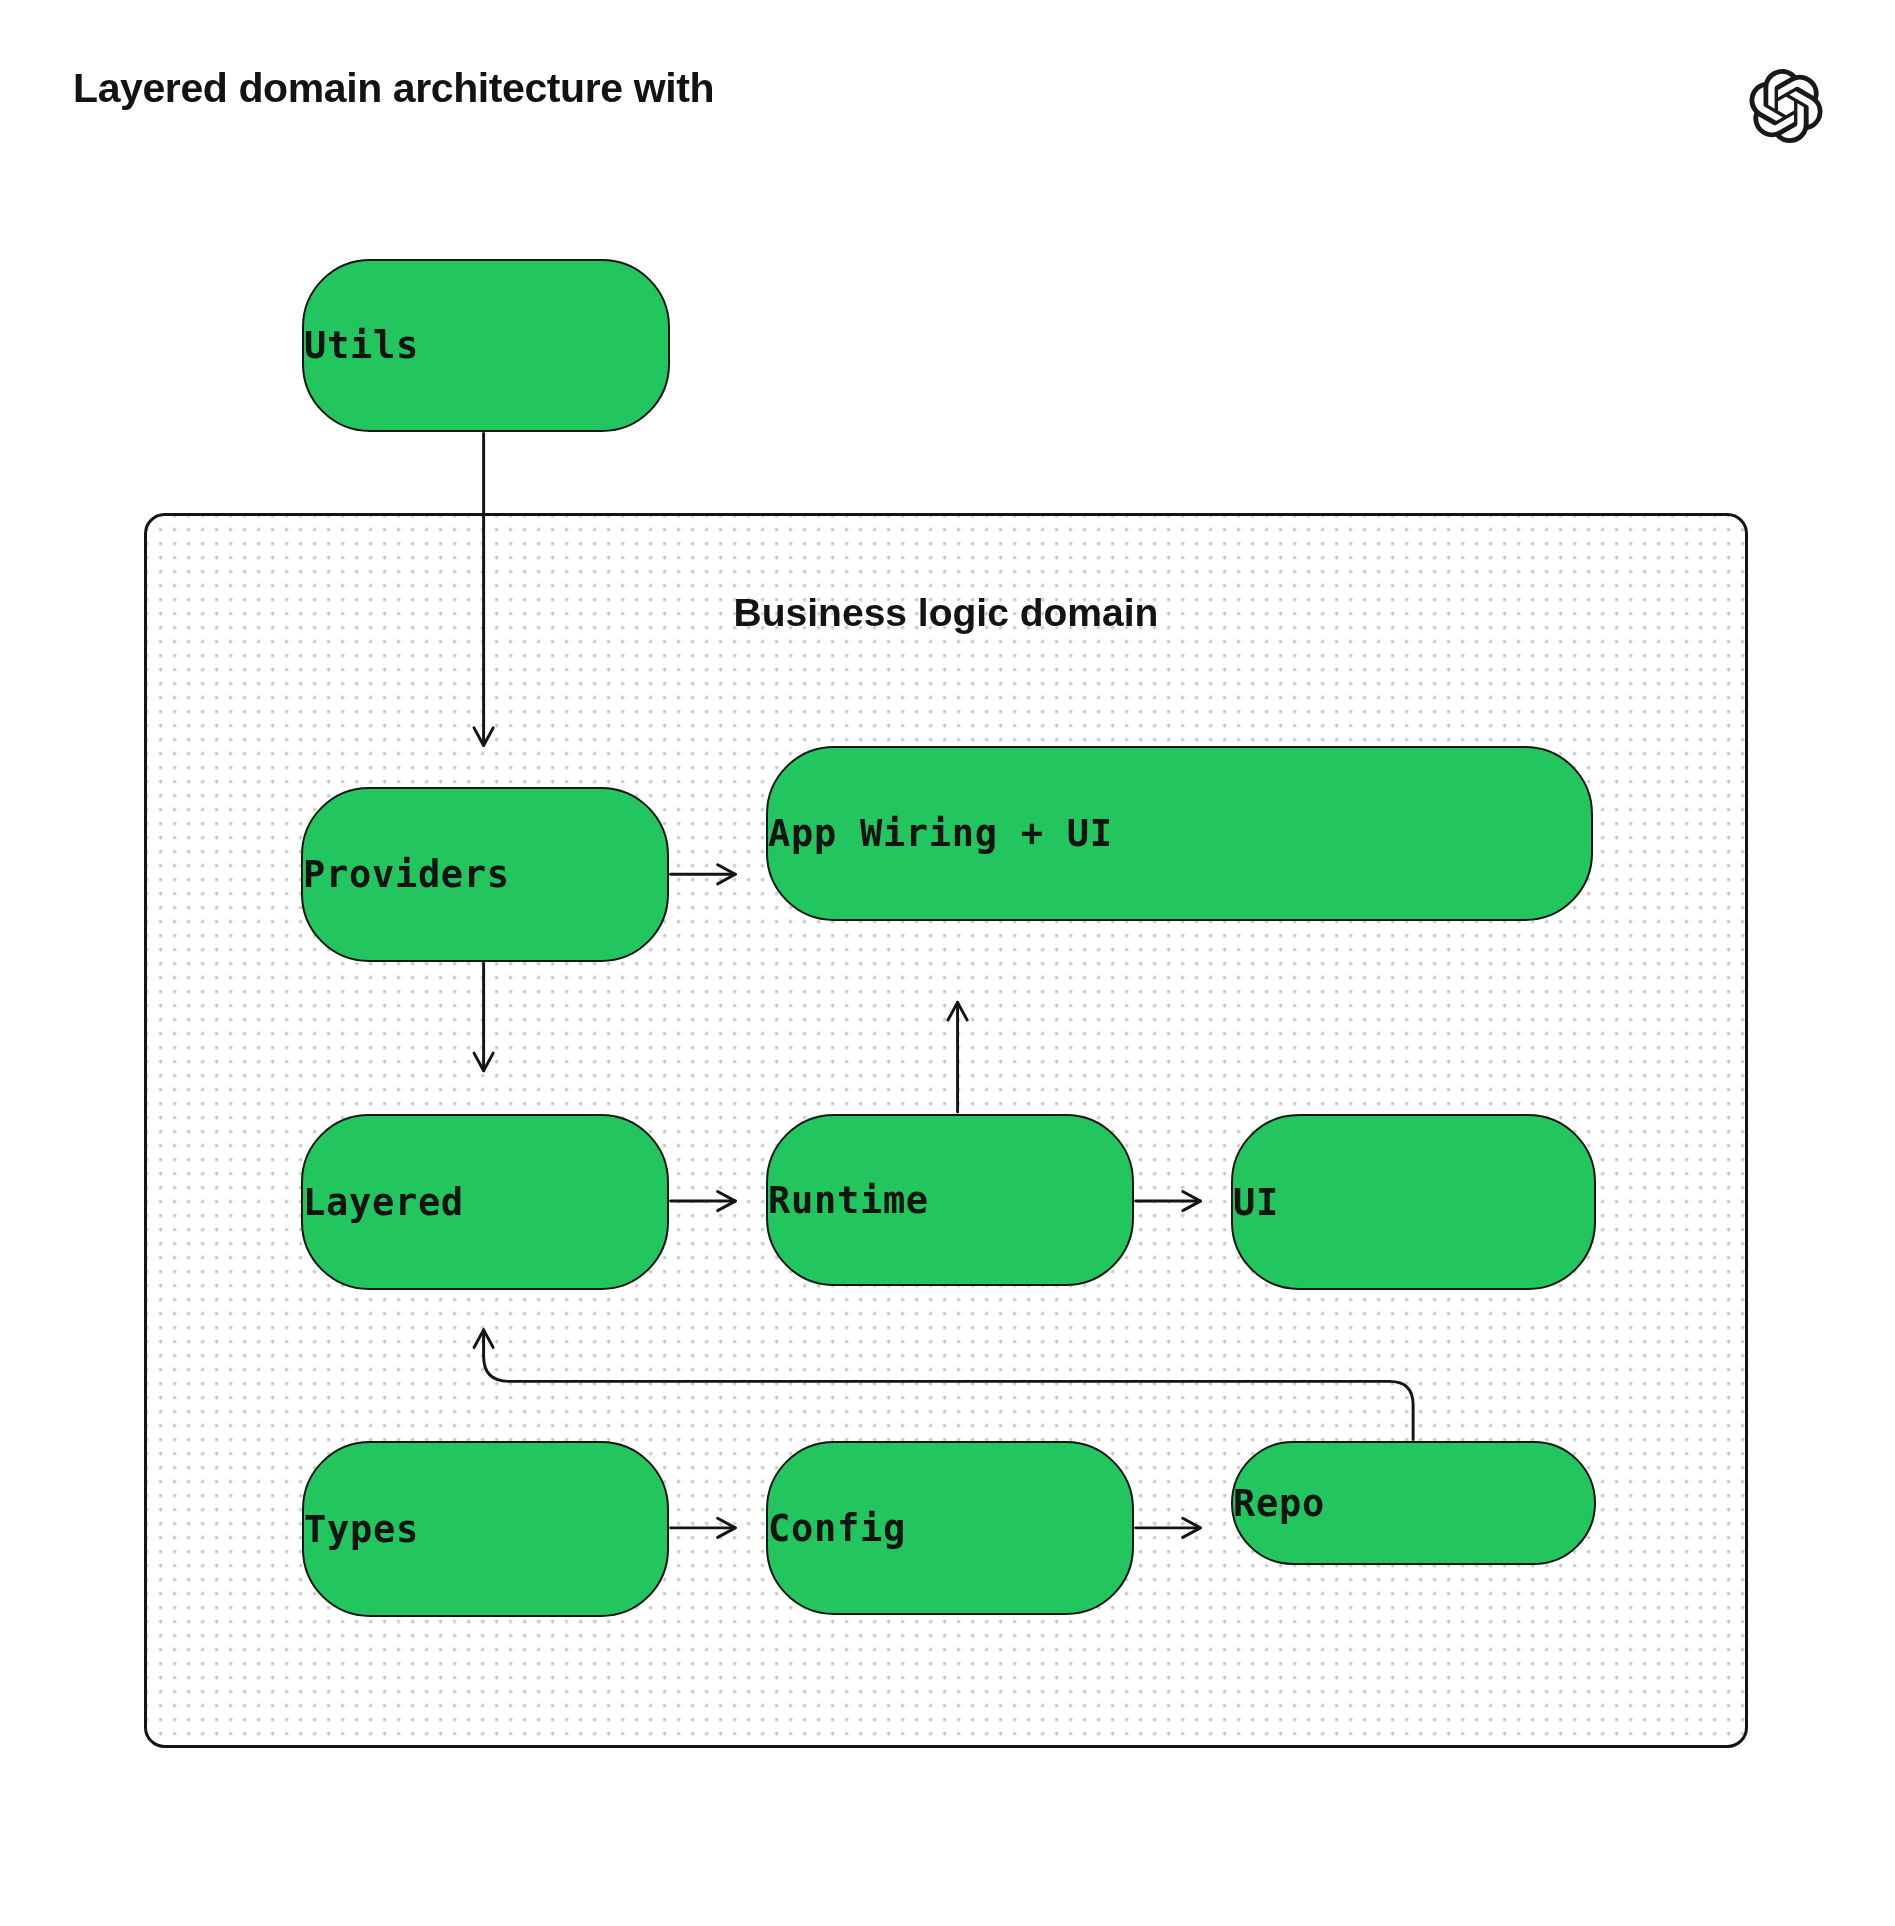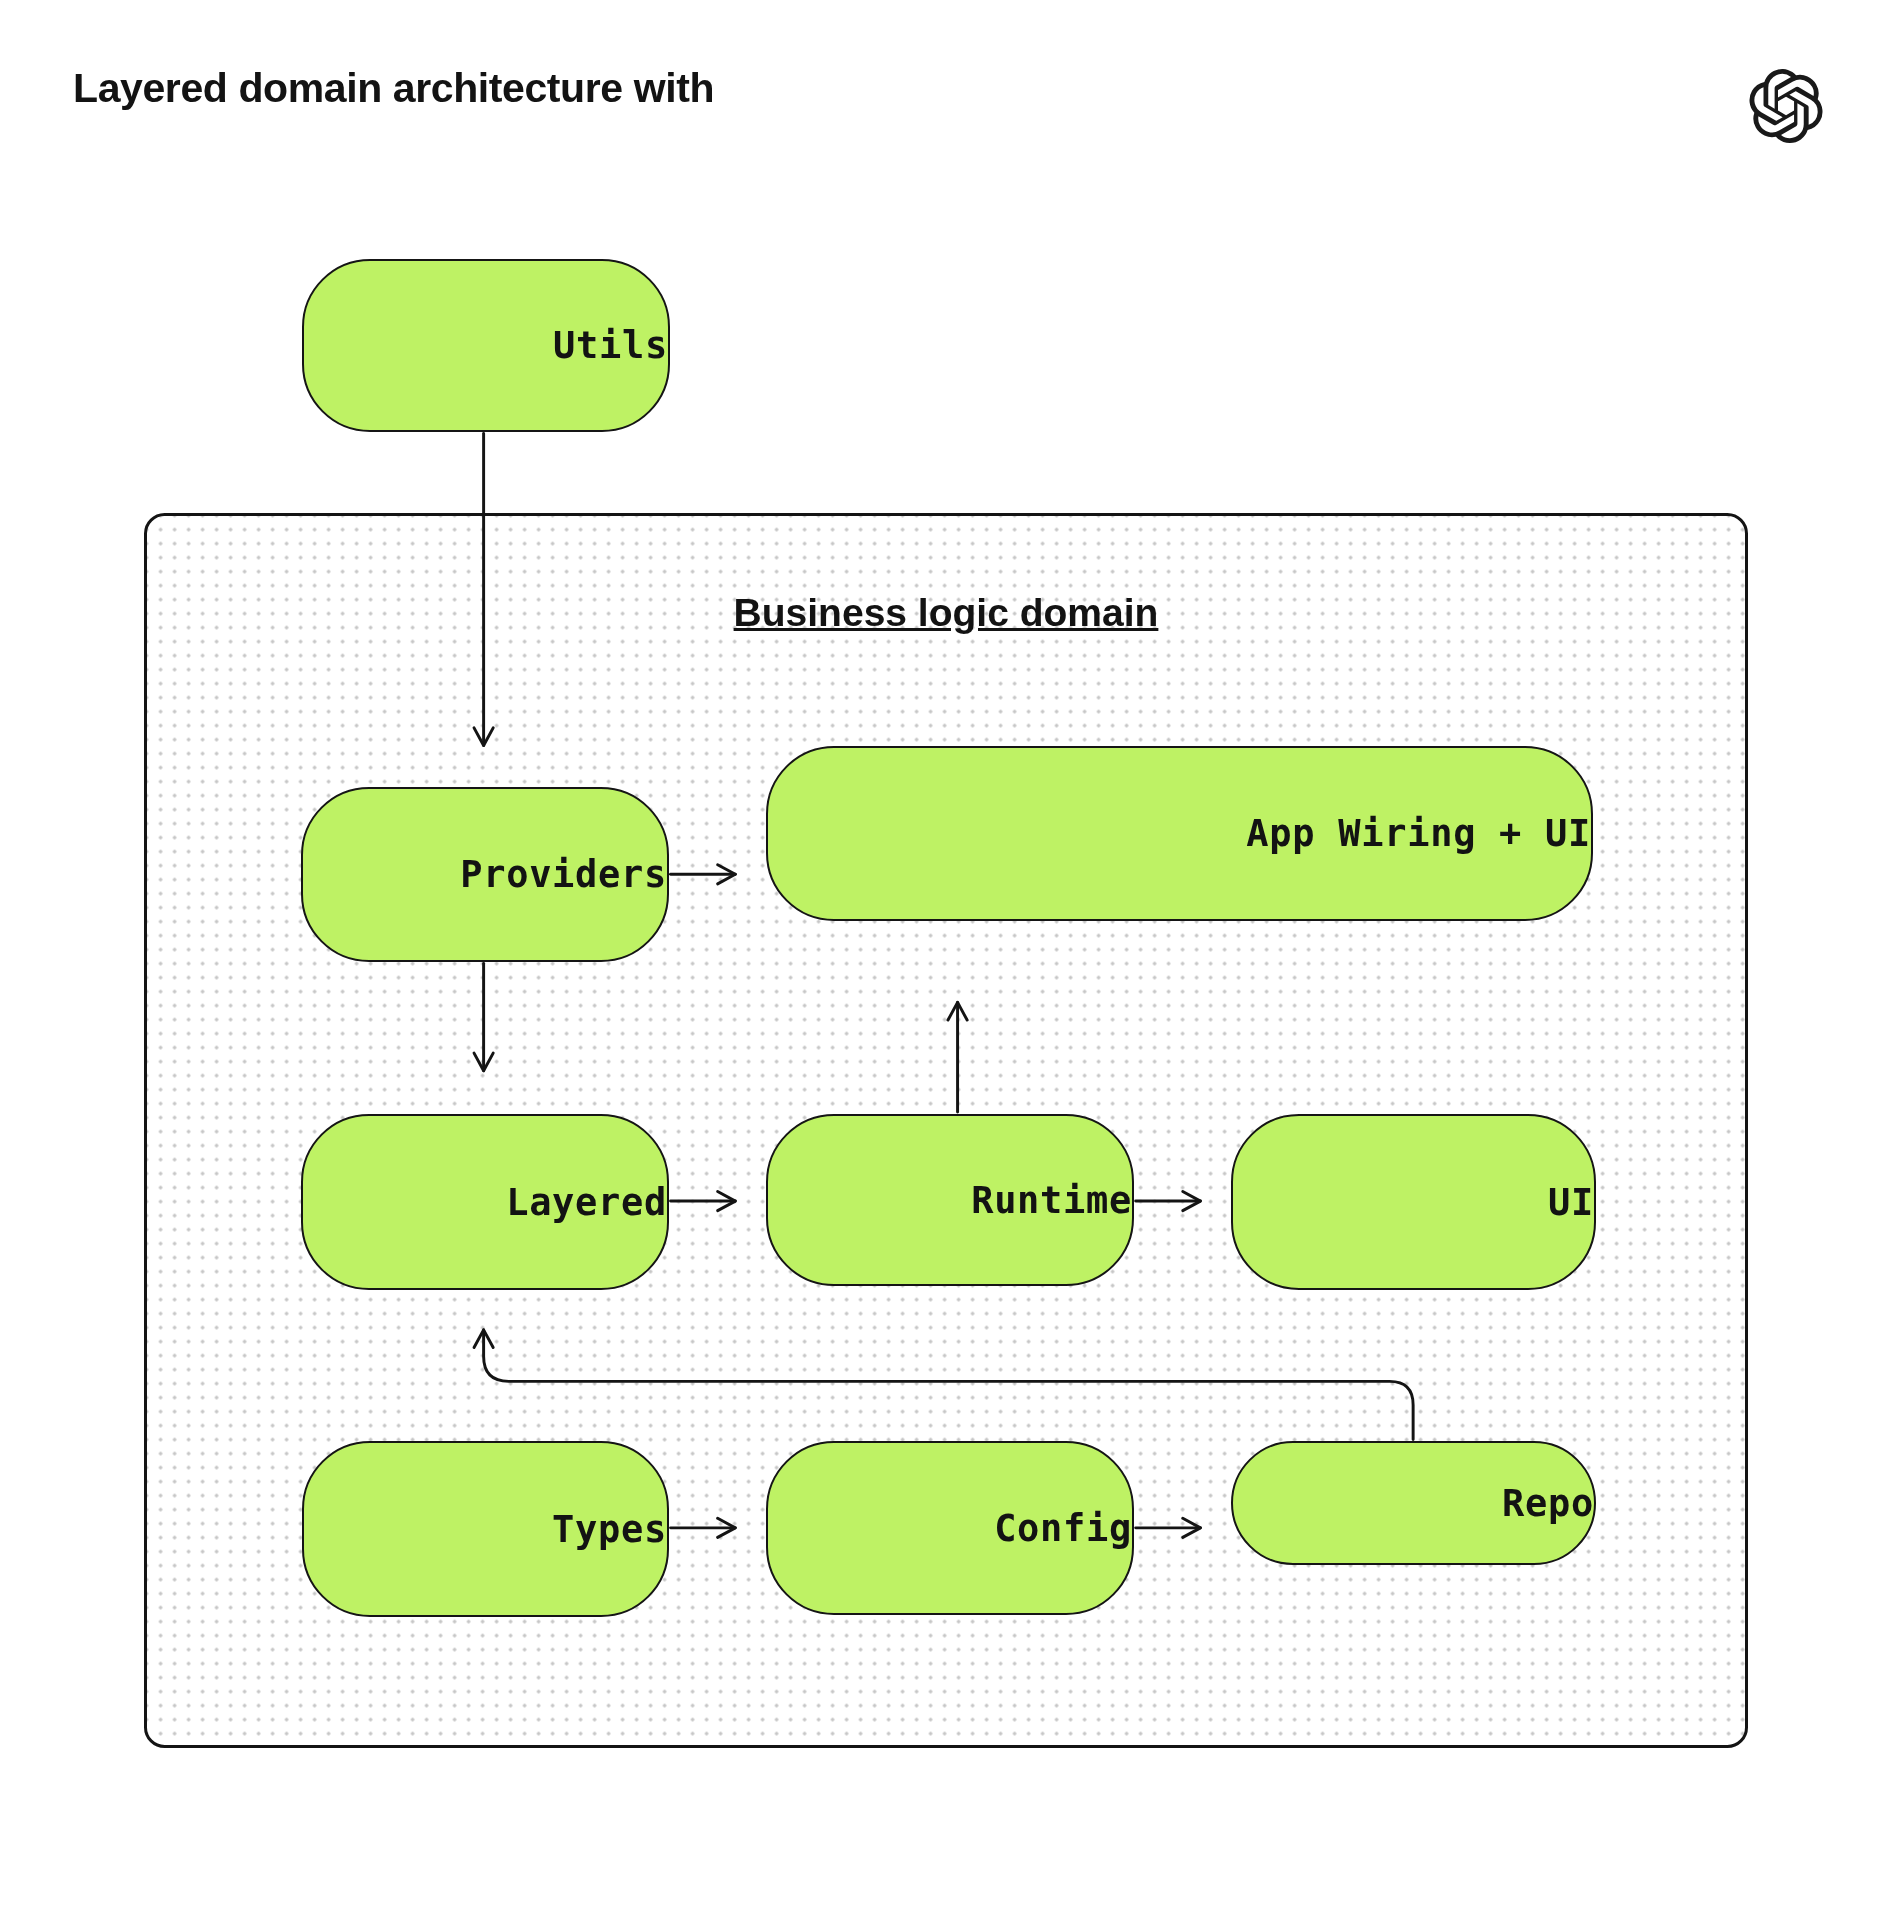--- a/index.html
+++ b/index.html
@@ -45,31 +45,30 @@
   }
   .domain-label {
     position: absolute;
     left: 144px;
     top: 591px;
     width: 1604px;
     text-align: center;
     font-size: 39px;
     font-weight: 600;
     color: #131313;
-    text-decoration: underline;
   }
   .node {
     position: absolute;
     box-sizing: border-box;
     border: 2.9px solid #151515;
     border-radius: 68px;
-    background: #bef264;
+    background: #22c55e;
     display: flex;
     align-items: center;
-    justify-content: flex-end;
+    justify-content: flex-start;
     font-family: "DejaVu Sans Mono", "Liberation Mono", monospace;
     font-size: 37px;
     font-weight: 600;
     color: #131313;
     letter-spacing: 0.7px;
   }
   .n-utils     { left: 302px;  top: 259px;  width: 368px;  height: 173px; }
   .n-providers { left: 301px;  top: 787px; width: 368px;  height: 175px; }
   .n-appwiring { left: 766px; top: 746px; width: 827px; height: 175px; }
   .n-service   { left: 301px;  top: 1114px; width: 368px;  height: 176px; }

